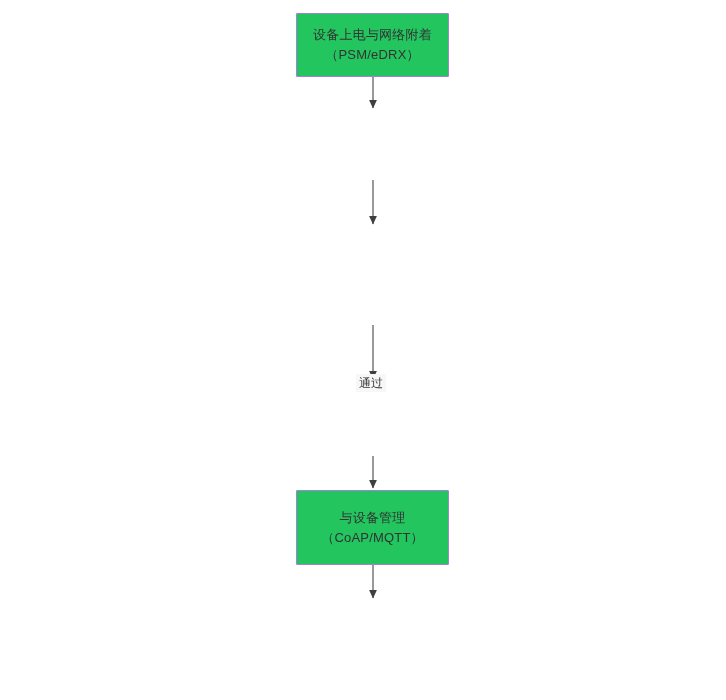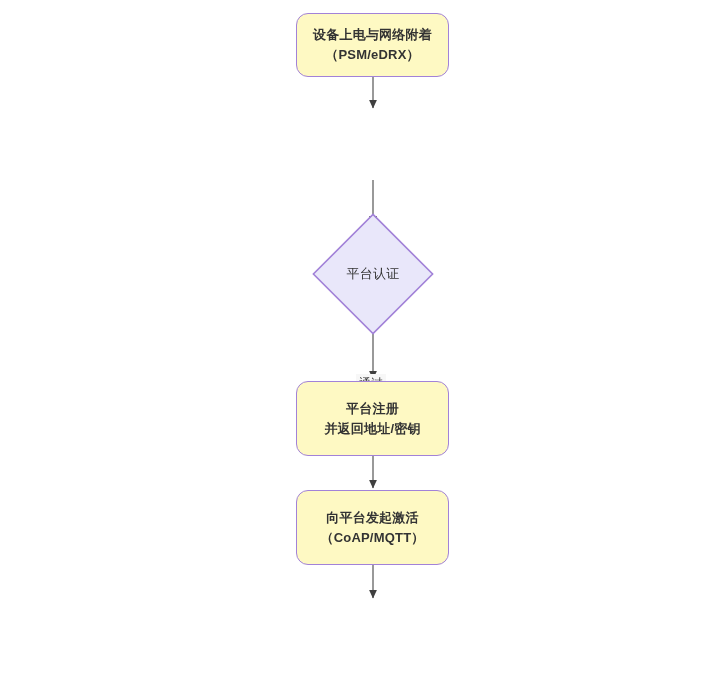--- a/index.html
+++ b/index.html
@@ -22,24 +22,23 @@
   }
   .node {
     position: absolute;
     box-sizing: border-box;
     display: flex;
     align-items: center;
     justify-content: center;
     text-align: center;
   }
   .node-rect {
-    background: #fef9c3;
+    background: #22c55e;
     border: 1.6px solid #a282d8;
-    border-radius: 12px;
-    font-weight: bold;
+    border-radius: 1px;
   }
   .node-label {
     font-size: 13px;
     line-height: 20px;
     color: #333333;
     white-space: pre-line;
     letter-spacing: 0.2px;
     user-select: none;
   }
   .node-diamond {
@@ -99,35 +98,23 @@
       <line x1="373" y1="565" x2="373" y2="598" stroke="#555555" stroke-width="1.2" marker-end="url(#arrowhead)"></line>
     </g>
   </svg>
 
   <div class="node node-rect" style="left:296px; top:13px; width:153px; height:64px;">
     <span class="node-label">设备上电与网络附着
 （PSM/eDRX）</span>
   </div>
 
 
-  <div class="node node-diamond" style="top:213px;">
-    <svg class="diamond-shape" width="122" height="122" viewBox="0 0 122 122">
-      <polygon points="61,1.4 120.6,61 61,120.6 1.4,61" fill="#e9e7fa" stroke="#a282d8" stroke-width="1.6"></polygon>
-    </svg>
-    <div class="dlabel" style="position:absolute; inset:0; display:flex; align-items:center; justify-content:center;">
-      <span class="node-label">平台认证</span>
-    </div>
-  </div>
 
   <div class="edge-label" style="left:356px; top:343px;margin-top:31px;">通过</div>
 
-  <div class="node node-rect" style="left:296px; top:381px; width:153px; height:75px;">
-    <span class="node-label">平台注册
-并返回地址/密钥</span>
-  </div>
 
   <div class="node node-rect" style="left:296px; top:490px; width:153px; height:75px;">
-    <span class="node-label">向平台发起激活
+    <span class="node-label">与设备管理
 （CoAP/MQTT）</span>
   </div>
 
 
 </div>
 
 </body></html>

